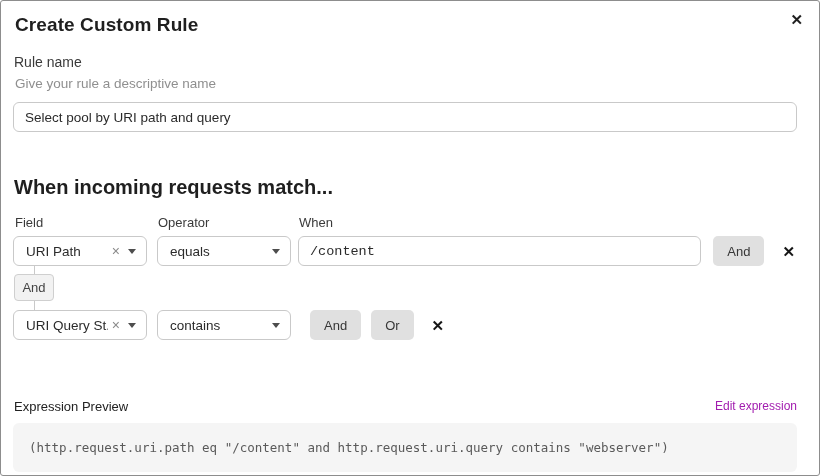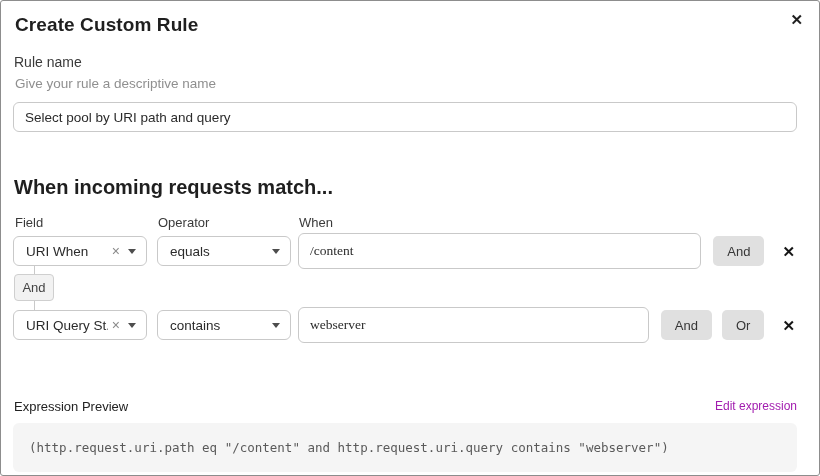--- a/index.html
+++ b/index.html
@@ -113,25 +113,25 @@
   }
   .caret {
     width: 0; height: 0;
     border-left: 4.5px solid transparent;
     border-right: 4.5px solid transparent;
     border-top: 5.5px solid #4d4d4d;
     flex: 0 0 auto;
   }
   .value-input {
     flex: 1;
-    height: 36px;
+    height: 30px;
     border: 1px solid #c9c9c9;
     border-radius: 6px;
     padding: 0 11px;
-    font-family: Liberation Serif, serif;
+    font-family: Liberation Mono, monospace;
     font-size: 13.5px;
     color: #2b2b2b;
     outline: none;
     min-width: 0;
   }
   .gray-btn {
     height: 30px;
     background: #e0e0e0;
     border: none;
     border-radius: 5px;
@@ -225,21 +225,21 @@
     <div class="section-heading">When incoming requests match...</div>
 
     <div class="col-labels">
       <div class="col-field">Field</div>
       <div class="col-op">Operator</div>
       <div class="col-val">When</div>
     </div>
 
     <div class="cond-row">
       <div class="select field-select">
-        <span class="sel-text">URI When</span>
+        <span class="sel-text">URI Path</span>
         <span class="clear-x">×</span>
         <span class="caret"></span>
       </div>
       <div class="select op-select">
         <span class="sel-text">equals</span>
         <span class="caret"></span>
       </div>
       <input class="value-input" type="text" value="/content" style="">
       <button class="gray-btn">And</button>
       <button class="row-remove">✕</button>
@@ -254,21 +254,20 @@
     <div class="cond-row">
       <div class="select field-select">
         <span class="sel-text">URI Query St...</span>
         <span class="clear-x">×</span>
         <span class="caret"></span>
       </div>
       <div class="select op-select">
         <span class="sel-text">contains</span>
         <span class="caret"></span>
       </div>
-      <input class="value-input" type="text" value="webserver" style="">
       <button class="gray-btn">And</button>
       <button class="gray-btn">Or</button>
       <button class="row-remove">✕</button>
     </div>
   </div>
 
   <div class="preview-section">
     <div class="preview-header">
       <span class="preview-label">Expression Preview</span>
       <a class="edit-link">Edit expression</a>

